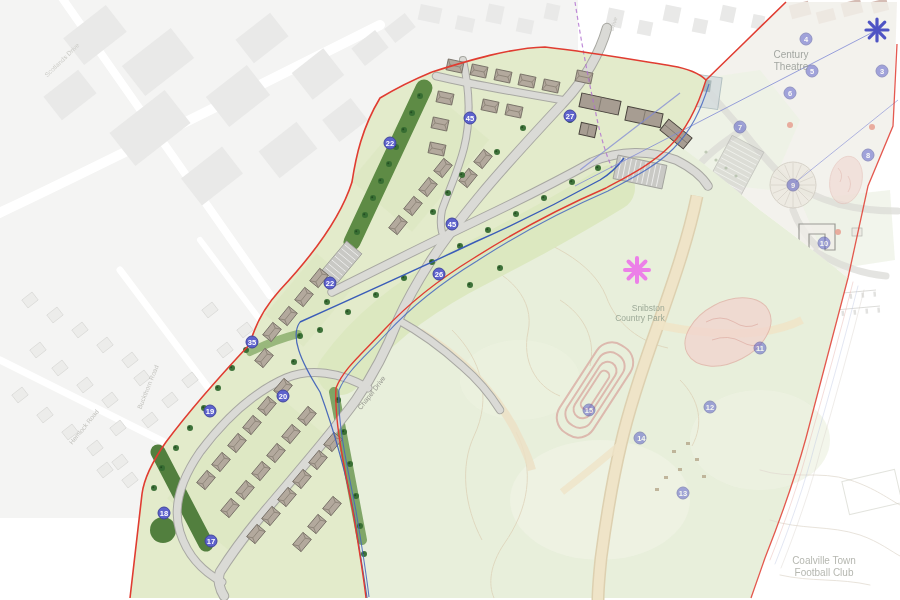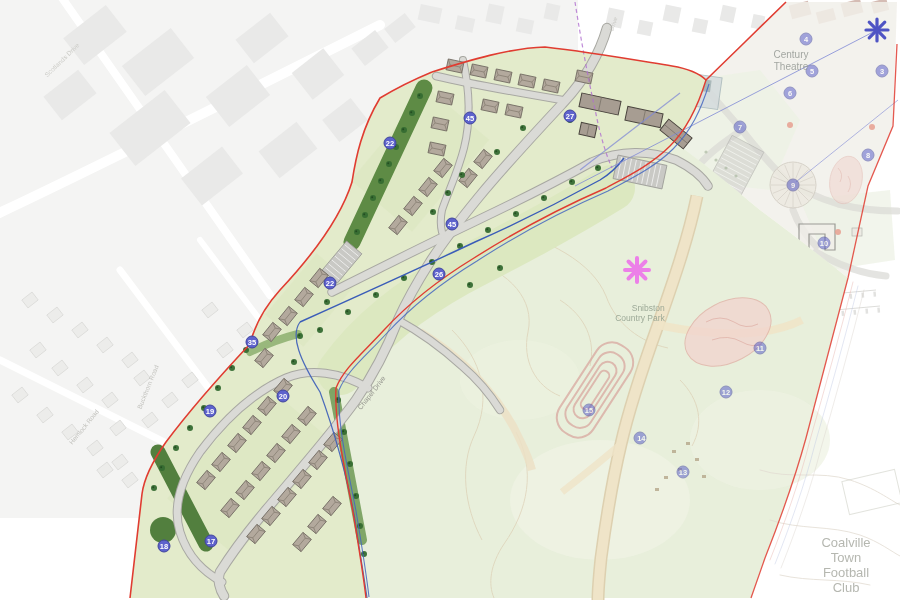--- a/index.html
+++ b/index.html
@@ -605,40 +605,40 @@
 <div id="overlay" style="position:absolute;left:0;top:0;width:900px;height:600px;">
       <div class="marker faded" style="left: 882px; top: 71px;">3</div>
       <div class="marker faded" style="left: 806px; top: 39px;">4</div>
       <div class="marker faded" style="left: 812px; top: 71px;">5</div>
       <div class="marker faded" style="left: 790px; top: 93px;">6</div>
       <div class="marker faded" style="left: 740px; top: 127px;">7</div>
       <div class="marker faded" style="left: 868px; top: 155px;">8</div>
       <div class="marker faded" style="left: 793px; top: 185px;">9</div>
       <div class="marker faded" style="left: 824px; top: 243px;">10</div>
       <div class="marker faded" style="left: 728px; top: 348px; margin-left: 32px;">11</div>
-      <div class="marker faded" style="left: 710px; top: 392px; margin-left: 16px;">12</div>
-      <div class="marker faded" style="left: 683px; top: 472px;">13</div>
+      <div class="marker faded" style="left: 710px; top: 407px;">12</div>
+      <div class="marker faded" style="left: 683px; top: 493px;">13</div>
       <div class="marker faded" style="left: 640px; top: 438px; text-align: right;">14</div>
       <div class="marker faded" style="left: 589px; top: 410px;">15</div>
       <div class="marker" style="left: 211px; top: 541px;">17</div>
-      <div class="marker" style="left: 164px; top: 513px; margin-top: 33px;">18</div>
+      <div class="marker" style="left: 164px; top: 513px;">18</div>
       <div class="marker" style="left: 210px; top: 411px;">19</div>
       <div class="marker" style="left: 283px; top: 396px;">20</div>
       <div class="marker" style="left: 252px; top: 342px;">35</div>
       <div class="marker" style="left: 330px; top: 283px; text-align: center;">22</div>
       <div class="marker" style="left: 439px; top: 274px;">26</div>
       <div class="marker" style="left: 452px; top: 224px;">45</div>
       <div class="marker" style="left: 390px; top: 143px;">22</div>
       <div class="marker" style="left: 470px; top: 118px;">45</div>
       <div class="marker" style="left: 558px; top: 116px; margin-left: 12px;">27</div>
       <div class="map-label" style="left: 791px; top: 60px; font-size: 10px; color: rgb(143, 148, 143); opacity: 0.8; transform: translate(-50%, -50%) rotate(0deg);">Century
 Theatre</div>
       <div class="map-label" style="left: 640px; top: 314px; font-size: 8.5px; color: rgb(149, 163, 145); opacity: 0.9; transform: translate(-50%, -50%) rotate(0deg); text-align: right;">Snibston
 Country Park</div>
-      <div class="map-label" style="left: 846px; top: 566px; font-size: 13px; color: rgb(169, 171, 163); opacity: 0.85; transform: translate(-50%, -50%) rotate(0deg);">Coalville Town
+      <div class="map-label" style="left: 824px; top: 566px; font-size: 10px; color: rgb(169, 171, 163); opacity: 0.85; transform: translate(-50%, -50%) rotate(0deg);">Coalville Town
 Football Club</div>
       <div class="map-label" style="left: 372px; top: 393px; font-size: 7px; color: rgb(143, 143, 137); opacity: 0.95; transform: translate(-50%, -50%) rotate(-52deg);">Chapel Drive</div>
       <div class="map-label" style="left: 84px; top: 427px; font-size: 6.5px; color: rgb(188, 188, 183); opacity: 0.9; transform: translate(-50%, -50%) rotate(-51deg);">Hemlock Road</div>
       <div class="map-label" style="left: 148px; top: 387px; font-size: 6.5px; color: rgb(188, 188, 183); opacity: 0.9; transform: translate(-50%, -50%) rotate(-68deg);">Buckthorn Road</div>
       <div class="map-label" style="left: 62px; top: 60px; font-size: 6.5px; color: rgb(198, 198, 193); opacity: 0.85; transform: translate(-50%, -50%) rotate(-44deg);">Scotlands Drive</div>
       <div class="map-label" style="left: 614px; top: 24px; font-size: 6px; color: rgb(194, 194, 189); opacity: 0.8; transform: translate(-50%, -50%) rotate(-72deg);">Drive</div>
     </div>
 </div>
 
 </body></html>

